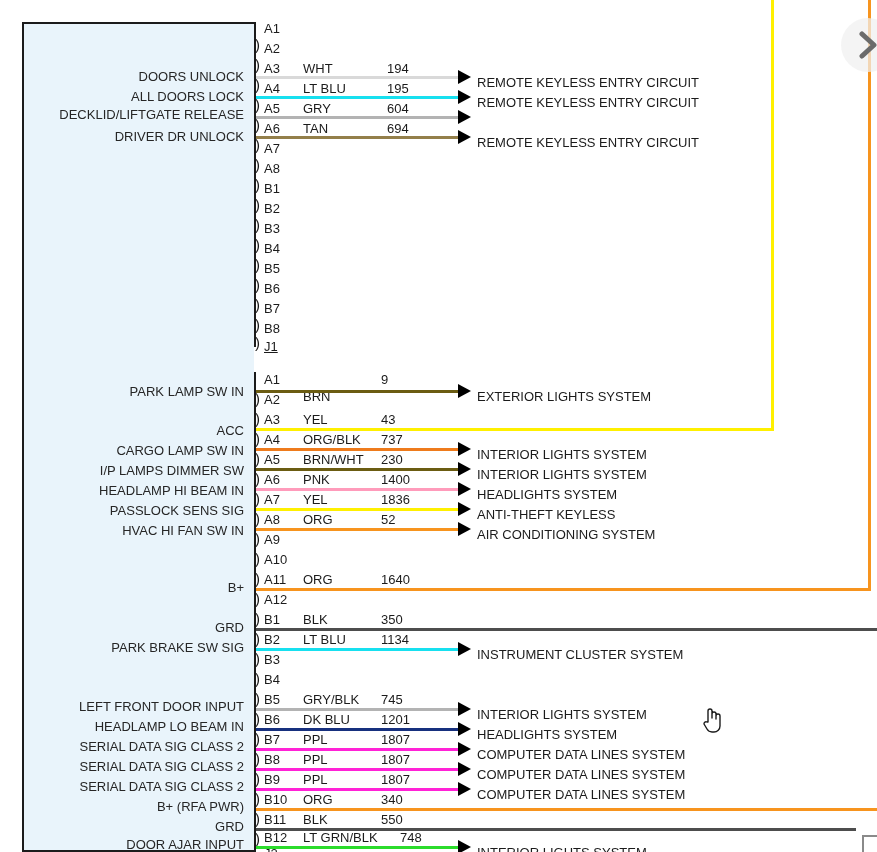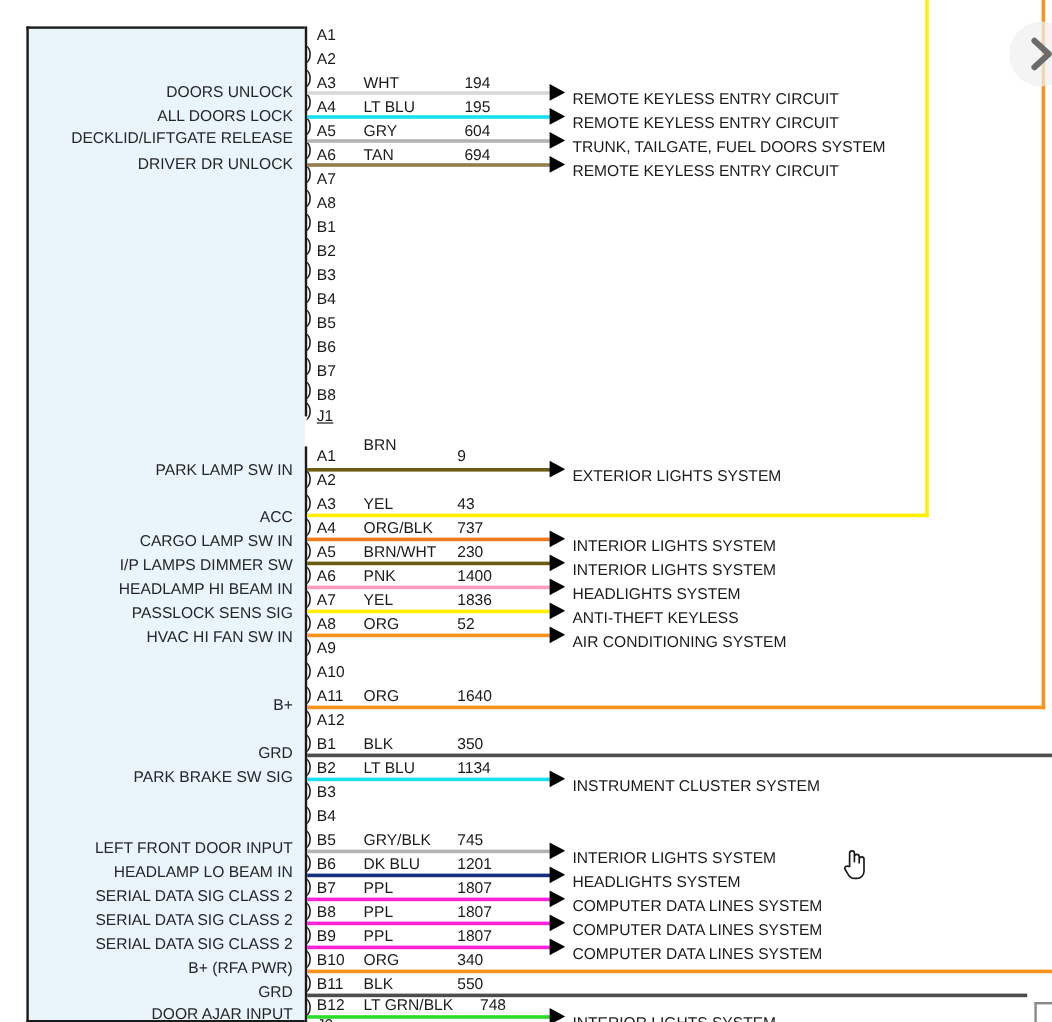--- a/index.html
+++ b/index.html
@@ -204,21 +204,20 @@
   <div class="wire-h" style="left:256px;top:76px;width:204px;background:#d9d9d9"></div>
   <div class="arrow" style="left:458px;top:70px"></div>
   <div class="dest" style="left:477px;top:76px">REMOTE KEYLESS ENTRY CIRCUIT</div>
 
   <div class="wire-h" style="left:256px;top:96px;width:204px;background:#17e0ef"></div>
   <div class="arrow" style="left:458px;top:90px"></div>
   <div class="dest" style="left:477px;top:96px">REMOTE KEYLESS ENTRY CIRCUIT</div>
 
   <div class="wire-h" style="left:256px;top:116px;width:204px;background:#b3b3b3"></div>
   <div class="arrow" style="left:458px;top:110px"></div>
-  <div class="dest" style="left:477px;top:116px">TRUNK, TAILGATE, FUEL DOORS SYSTEM</div>
 
   <div class="wire-h" style="left:256px;top:136px;width:204px;background:#937f4a"></div>
   <div class="arrow" style="left:458px;top:130px"></div>
   <div class="dest" style="left:477px;top:136px">REMOTE KEYLESS ENTRY CIRCUIT</div>
 
   <div class="conn-rail" style="left:254px;top:372px;height:480px"></div>
 
   <div class="brace" style="top:392px">)</div>
   <div class="brace" style="top:412px">)</div>
   <div class="brace" style="top:432px">)</div>
@@ -262,21 +261,21 @@
   <div class="pin" style="top:693px">B5</div>
   <div class="pin" style="top:713px">B6</div>
   <div class="pin" style="top:733px">B7</div>
   <div class="pin" style="top:753px">B8</div>
   <div class="pin" style="top:773px">B9</div>
   <div class="pin" style="top:793px">B10</div>
   <div class="pin" style="top:813px">B11</div>
   <div class="pin" style="top:831px">B12</div>
   <div class="conn-id" style="top:847px">J2</div>
 
-  <div class="wcolor" style="top:364px">BRN</div>
+  <div class="wcolor" style="top:390px">BRN</div>
   <div class="wcolor" style="top:413px">YEL</div>
   <div class="wcolor" style="top:433px">ORG/BLK</div>
   <div class="wcolor" style="top:453px">BRN/WHT</div>
   <div class="wcolor" style="top:473px">PNK</div>
   <div class="wcolor" style="top:493px">YEL</div>
   <div class="wcolor" style="top:513px">ORG</div>
   <div class="wcolor" style="top:573px">ORG</div>
   <div class="wcolor" style="top:613px">BLK</div>
   <div class="wcolor" style="top:633px">LT BLU</div>
   <div class="wcolor" style="top:693px">GRY/BLK</div>

